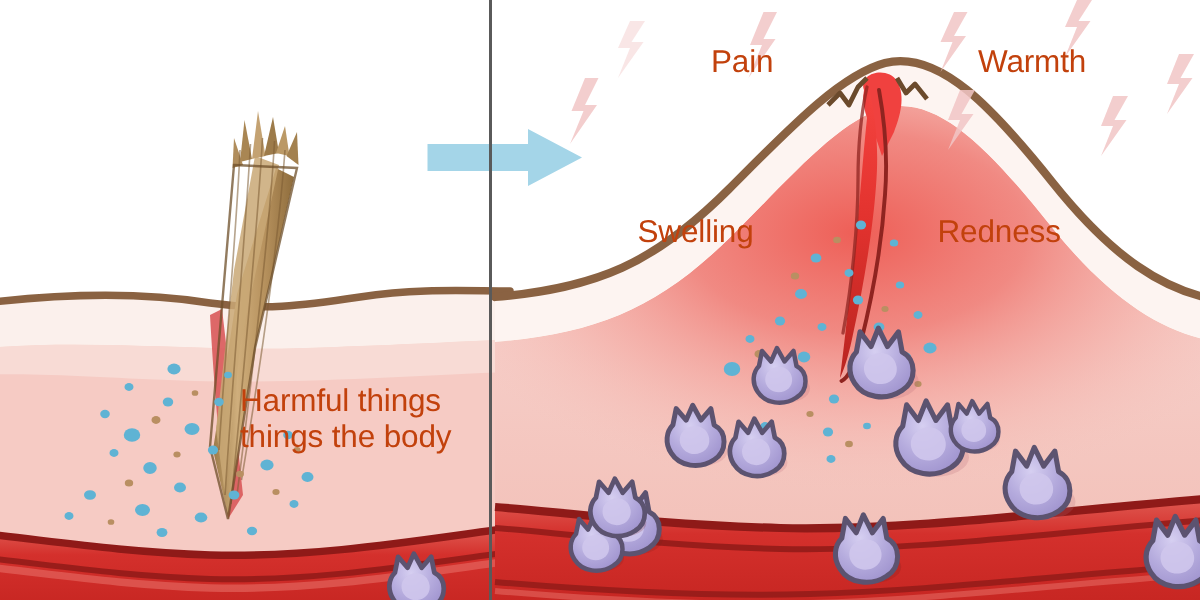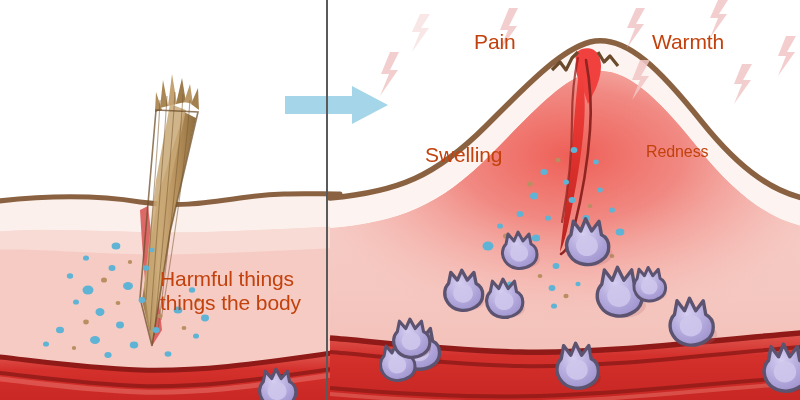--- a/index.html
+++ b/index.html
@@ -31,42 +31,41 @@
     font-family: "Liberation Sans", sans-serif;
     font-weight: 400;
     white-space: nowrap;
     line-height: 1.12;
     letter-spacing: -0.1px;
   }
   #label-harmful {
     left: 160px;
     top: 256px;
     font-size: 21px;
-    margin-top: 11px;
   }
   #label-pain {
     left: 474px;
     top: 30px;
     font-size: 21px;
   }
   #label-warmth {
     left: 652px;
     top: 30px;
     font-size: 21px;
   }
   #label-swelling {
     left: 425px;
     top: 143px;
     font-size: 21px;
     text-align: right;
   }
   #label-redness {
-    left: 646px;
+    left: 625px;
     top: 143px;
-    font-size: 16px;
+    font-size: 21px;
   }
 </style>
 </head>
 <body>
 
 <div id="stage">
 
   <svg class="layer" viewBox="0 0 800 400" preserveAspectRatio="none">
     <defs>
 

